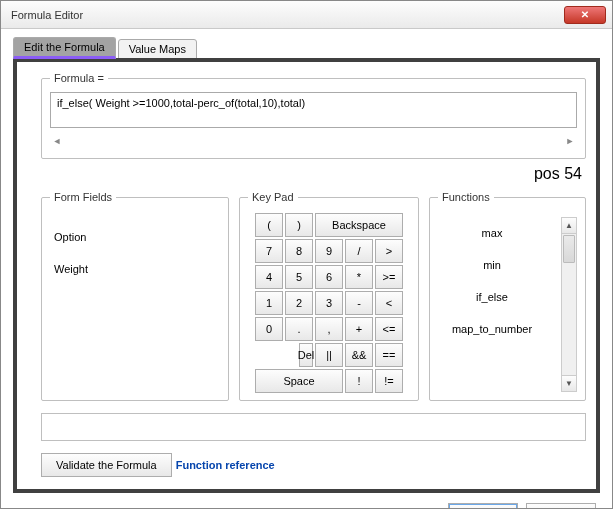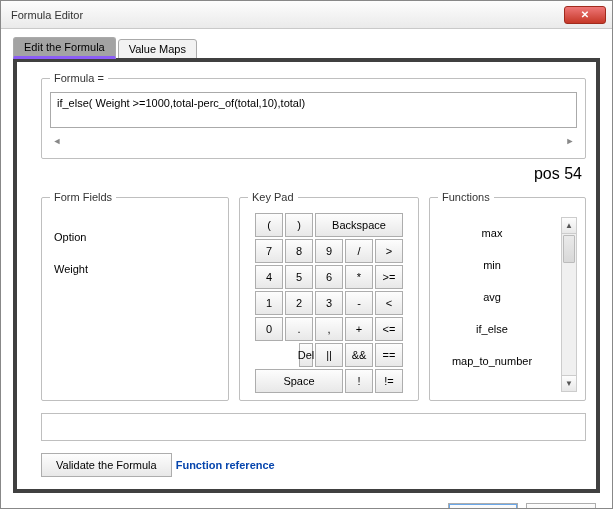--- a/index.html
+++ b/index.html
@@ -267,21 +267,20 @@
           <div class="kp-btn">!</div>
           <div class="kp-btn">!=</div>
         </div>
       </fieldset>
 
       <fieldset class="functions">
         <legend>Functions</legend>
         <div class="fn-list" style="right:39px;">
           <div class="fn-item">max</div>
           <div class="fn-item">min</div>
-          <div class="fn-item">avg</div>
           <div class="fn-item">if_else</div>
           <div class="fn-item">map_to_number</div>
         </div>
         <div class="fn-scroll">
           <div class="sbtn">
               <span>▲</span>
             </div>
           <div class="thumb"></div>
           <div class="sbtn bottom">
               <span>▼</span>

